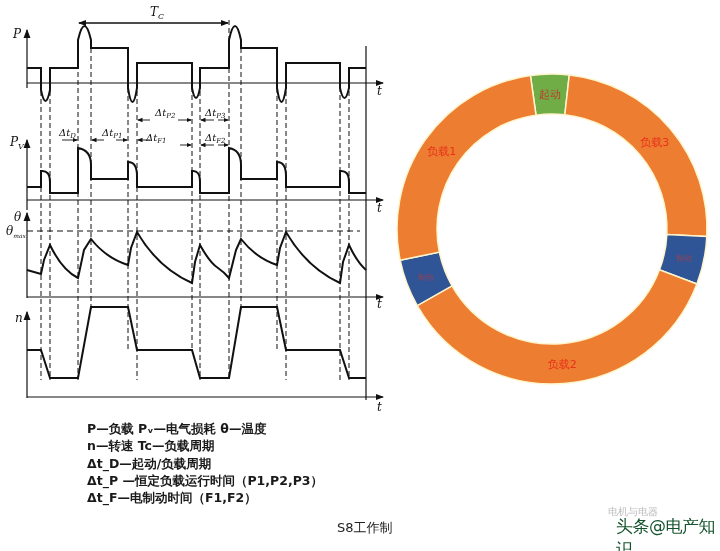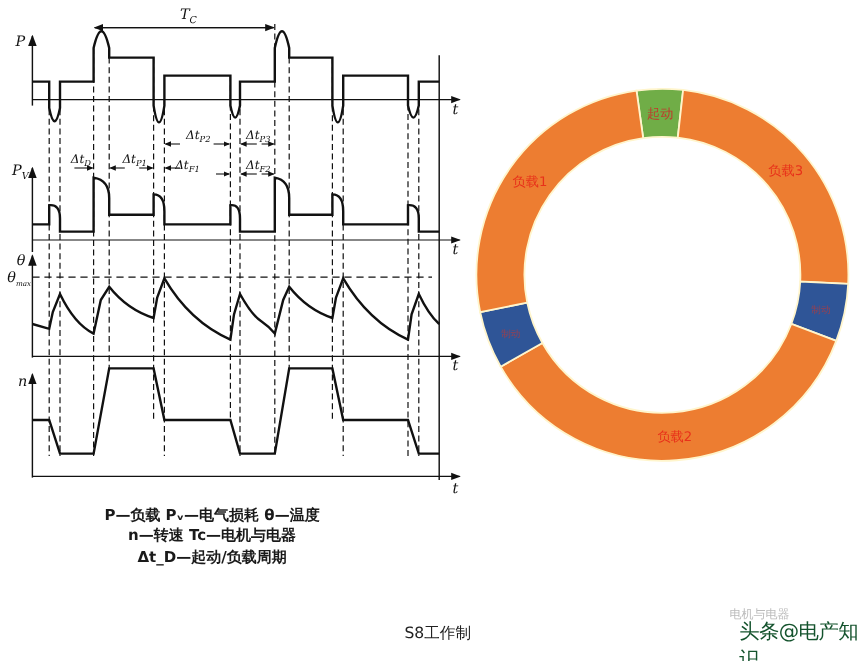--- a/index.html
+++ b/index.html
@@ -1,21 +1,21 @@
 <!DOCTYPE html>
 <html><head>
 <meta charset="utf-8">
 <style>
   html, body { margin: 0; padding: 0; background: #ffffff; }
   body { width: 720px; height: 551px; position: relative; overflow: hidden;
          font-family: "DejaVu Sans", "Liberation Sans", sans-serif; }
   #diagram { position: absolute; left: 0; top: 0; width: 390px; height: 420px; }
   #donut { position: absolute; left: 390px; top: 60px; width: 330px; height: 340px; }
   .legend { position: absolute; left: 87px; top: 420px; font-size: 12.5px; line-height: 17.3px;
-            color: #1a1a1a; font-weight: bold; text-align: center; }
+            color: #1a1a1a; font-weight: bold; }
   .legend div { white-space: nowrap; }
   .caption { position: absolute; left: 337px; top: 519px; font-size: 13px; font-weight: normal; color: #222; }
   .watermark { position: absolute; left: 572px; top: 515px; font-size: 17px; color: #14532d; letter-spacing: -0.5px; margin-left: 44px; }
   .watermark-faint { position: absolute; left: 608px; top: 505px; font-size: 10px; color: #bbb; }
   .ax-label { font-family: "DejaVu Serif", "Liberation Serif", serif; font-style: italic; }
 </style>
 </head>
 <body>
 
 <svg id="diagram" viewBox="0 0 390 420" xmlns="http://www.w3.org/2000/svg">
@@ -122,19 +122,21 @@
       <text x="654.8076715174594" y="145.5038133564773" text-anchor="middle" font-size="11" font-family="&quot;DejaVu Sans&quot;, sans-serif" fill="#e8311a">负载3</text>
       <text x="684.1470974828275" y="260.60696699864167" text-anchor="middle" font-size="8" font-family="&quot;DejaVu Sans&quot;, sans-serif" fill="#e8311a" opacity="0.55">制动</text>
       <text x="562.3570687971205" y="367.60212155063425" text-anchor="middle" font-size="11" font-family="&quot;DejaVu Sans&quot;, sans-serif" fill="#e8311a">负载2</text>
       <text x="425.63196267523864" y="280.4986225346349" text-anchor="middle" font-size="8" font-family="&quot;DejaVu Sans&quot;, sans-serif" fill="#e8311a" opacity="0.55">制动</text>
       <text x="441.68543872475766" y="155.18163731707793" text-anchor="middle" font-size="11" font-family="&quot;DejaVu Sans&quot;, sans-serif" fill="#e8311a">负载1</text>
     </g>
 </svg>
 
 <div class="legend">
   <div>P—负载  Pᵥ—电气损耗  θ—温度</div>
-  <div>n—转速   Tc—电机与电器</div>
+  <div>n—转速   Tc—负载周期</div>
   <div>Δt_D—起动/负载周期</div>
+  <div>Δt_P —恒定负载运行时间（P1,P2,P3）</div>
+  <div>Δt_F—电制动时间（F1,F2）</div>
 </div>
 
 <div class="caption">S8工作制</div>
 <div class="watermark-faint">电机与电器</div>
 <div class="watermark">头条@电产知识</div>
 
 </body></html>

